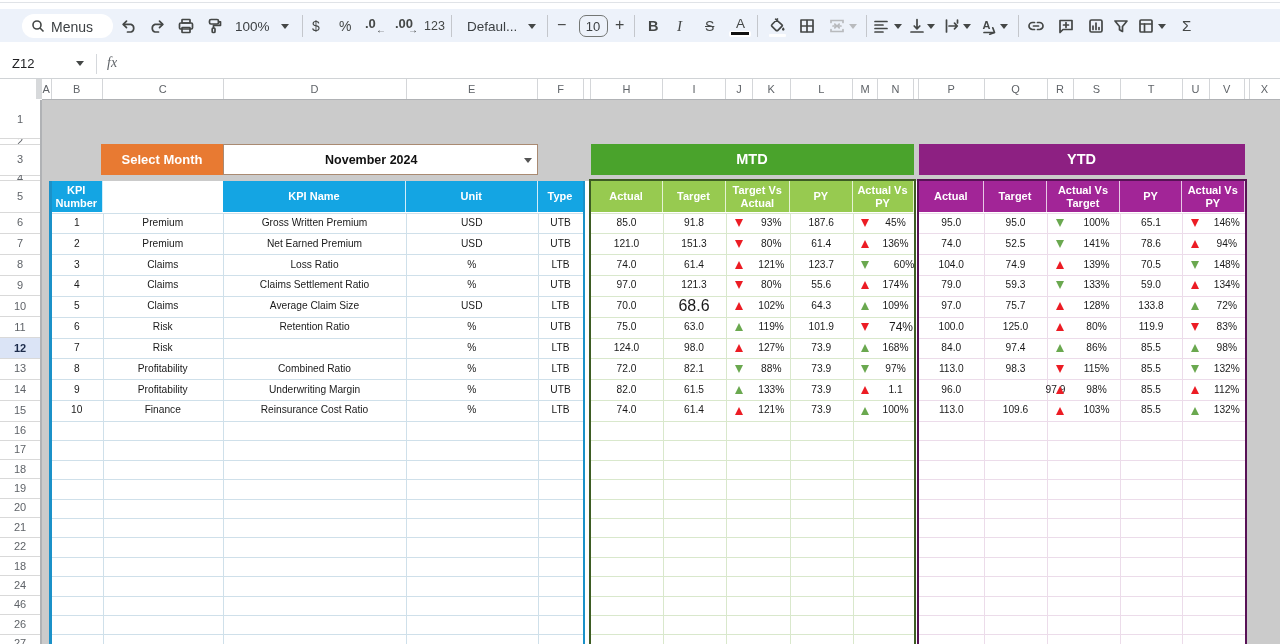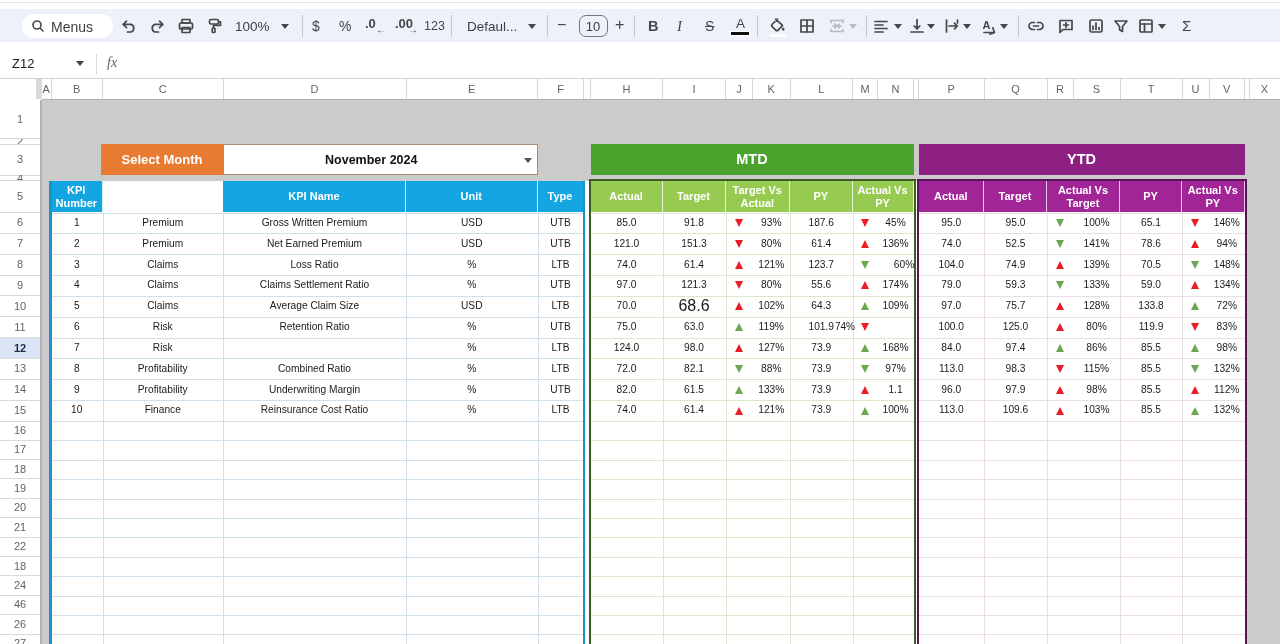--- a/index.html
+++ b/index.html
@@ -334,21 +334,21 @@
     <div style="position:absolute;left:752.5px;top:295.9px;width:37.5px;height:20.850000000000023px;display:flex;align-items:center;justify-content:center;font-size:10.2px;font-weight:normal;color:#1a1a1a;line-height:12.2px;text-align:center;">102%</div>
     <div style="position:absolute;left:790px;top:295.9px;width:62.5px;height:20.850000000000023px;display:flex;align-items:center;justify-content:center;font-size:10.2px;font-weight:normal;color:#1a1a1a;line-height:12.2px;text-align:center;">64.3</div>
     <div style="position:absolute;left:860.5px;top:302.325px;width:0;height:0;border-left:4.5px solid transparent;border-right:4.5px solid transparent;border-bottom:8px solid #6aa84f;"></div>
     <div style="position:absolute;left:877.5px;top:295.9px;width:36.0px;height:20.850000000000023px;display:flex;align-items:center;justify-content:center;font-size:10.2px;font-weight:normal;color:#1a1a1a;line-height:12.2px;text-align:center;">109%</div>
     <div style="position:absolute;left:590.5px;top:316.75px;width:72.0px;height:20.850000000000023px;display:flex;align-items:center;justify-content:center;font-size:10.2px;font-weight:normal;color:#1a1a1a;line-height:12.2px;text-align:center;">75.0</div>
     <div style="position:absolute;left:662.5px;top:316.75px;width:63.0px;height:20.850000000000023px;display:flex;align-items:center;justify-content:center;font-size:10.2px;font-weight:normal;color:#1a1a1a;line-height:12.2px;text-align:center;">63.0</div>
     <div style="position:absolute;left:734.5px;top:323.175px;width:0;height:0;border-left:4.5px solid transparent;border-right:4.5px solid transparent;border-bottom:8px solid #6aa84f;"></div>
     <div style="position:absolute;left:752.5px;top:316.75px;width:37.5px;height:20.850000000000023px;display:flex;align-items:center;justify-content:center;font-size:10.2px;font-weight:normal;color:#1a1a1a;line-height:12.2px;text-align:center;">119%</div>
     <div style="position:absolute;left:790px;top:316.75px;width:62.5px;height:20.850000000000023px;display:flex;align-items:center;justify-content:center;font-size:10.2px;font-weight:normal;color:#1a1a1a;line-height:12.2px;text-align:center;">101.9</div>
     <div style="position:absolute;left:860.5px;top:323.175px;width:0;height:0;border-left:4.5px solid transparent;border-right:4.5px solid transparent;border-top:8px solid #ec1c24;"></div>
-    <div style="position:absolute;left:827px;top:316.75px;width:36.0px;height:20.850000000000023px;display:flex;align-items:center;justify-content:center;font-size:10px;font-weight:normal;color:#1a1a1a;line-height:12.2px;text-align:center;">74%</div>
+    <div style="position:absolute;left:883px;top:316.75px;width:36.0px;height:20.850000000000023px;display:flex;align-items:center;justify-content:center;font-size:12px;font-weight:normal;color:#1a1a1a;line-height:12.2px;text-align:center;">74%</div>
     <div style="position:absolute;left:590.5px;top:337.6px;width:72.0px;height:20.850000000000023px;display:flex;align-items:center;justify-content:center;font-size:10.2px;font-weight:normal;color:#1a1a1a;line-height:12.2px;text-align:center;">124.0</div>
     <div style="position:absolute;left:662.5px;top:337.6px;width:63.0px;height:20.850000000000023px;display:flex;align-items:center;justify-content:center;font-size:10.2px;font-weight:normal;color:#1a1a1a;line-height:12.2px;text-align:center;">98.0</div>
     <div style="position:absolute;left:734.5px;top:344.02500000000003px;width:0;height:0;border-left:4.5px solid transparent;border-right:4.5px solid transparent;border-bottom:8px solid #ec1c24;"></div>
     <div style="position:absolute;left:752.5px;top:337.6px;width:37.5px;height:20.850000000000023px;display:flex;align-items:center;justify-content:center;font-size:10.2px;font-weight:normal;color:#1a1a1a;line-height:12.2px;text-align:center;">127%</div>
     <div style="position:absolute;left:790px;top:337.6px;width:62.5px;height:20.850000000000023px;display:flex;align-items:center;justify-content:center;font-size:10.2px;font-weight:normal;color:#1a1a1a;line-height:12.2px;text-align:center;">73.9</div>
     <div style="position:absolute;left:860.5px;top:344.02500000000003px;width:0;height:0;border-left:4.5px solid transparent;border-right:4.5px solid transparent;border-bottom:8px solid #6aa84f;"></div>
     <div style="position:absolute;left:877.5px;top:337.6px;width:36.0px;height:20.850000000000023px;display:flex;align-items:center;justify-content:center;font-size:10.2px;font-weight:normal;color:#1a1a1a;line-height:12.2px;text-align:center;">168%</div>
     <div style="position:absolute;left:590.5px;top:358.45000000000005px;width:72.0px;height:20.849999999999966px;display:flex;align-items:center;justify-content:center;font-size:10.2px;font-weight:normal;color:#1a1a1a;line-height:12.2px;text-align:center;">72.0</div>
     <div style="position:absolute;left:662.5px;top:358.45000000000005px;width:63.0px;height:20.849999999999966px;display:flex;align-items:center;justify-content:center;font-size:10.2px;font-weight:normal;color:#1a1a1a;line-height:12.2px;text-align:center;">82.1</div>
     <div style="position:absolute;left:734.5px;top:364.875px;width:0;height:0;border-left:4.5px solid transparent;border-right:4.5px solid transparent;border-top:8px solid #6aa84f;"></div>
@@ -455,21 +455,21 @@
     <div style="position:absolute;left:1191.0px;top:344.02500000000003px;width:0;height:0;border-left:4.5px solid transparent;border-right:4.5px solid transparent;border-bottom:8px solid #6aa84f;"></div>
     <div style="position:absolute;left:1209px;top:337.6px;width:35.5px;height:20.850000000000023px;display:flex;align-items:center;justify-content:center;font-size:10.2px;font-weight:normal;color:#1a1a1a;line-height:12.2px;text-align:center;">98%</div>
     <div style="position:absolute;left:918.5px;top:358.45000000000005px;width:65.5px;height:20.849999999999966px;display:flex;align-items:center;justify-content:center;font-size:10.2px;font-weight:normal;color:#1a1a1a;line-height:12.2px;text-align:center;">113.0</div>
     <div style="position:absolute;left:984px;top:358.45000000000005px;width:63px;height:20.849999999999966px;display:flex;align-items:center;justify-content:center;font-size:10.2px;font-weight:normal;color:#1a1a1a;line-height:12.2px;text-align:center;">98.3</div>
     <div style="position:absolute;left:1055.5px;top:364.875px;width:0;height:0;border-left:4.5px solid transparent;border-right:4.5px solid transparent;border-top:8px solid #ec1c24;"></div>
     <div style="position:absolute;left:1073px;top:358.45000000000005px;width:47px;height:20.849999999999966px;display:flex;align-items:center;justify-content:center;font-size:10.2px;font-weight:normal;color:#1a1a1a;line-height:12.2px;text-align:center;">115%</div>
     <div style="position:absolute;left:1120px;top:358.45000000000005px;width:62px;height:20.849999999999966px;display:flex;align-items:center;justify-content:center;font-size:10.2px;font-weight:normal;color:#1a1a1a;line-height:12.2px;text-align:center;">85.5</div>
     <div style="position:absolute;left:1191.0px;top:364.875px;width:0;height:0;border-left:4.5px solid transparent;border-right:4.5px solid transparent;border-top:8px solid #6aa84f;"></div>
     <div style="position:absolute;left:1209px;top:358.45000000000005px;width:35.5px;height:20.849999999999966px;display:flex;align-items:center;justify-content:center;font-size:10.2px;font-weight:normal;color:#1a1a1a;line-height:12.2px;text-align:center;">132%</div>
     <div style="position:absolute;left:918.5px;top:379.3px;width:65.5px;height:20.849999999999966px;display:flex;align-items:center;justify-content:center;font-size:10.2px;font-weight:normal;color:#1a1a1a;line-height:12.2px;text-align:center;">96.0</div>
-    <div style="position:absolute;left:984px;top:379.3px;width:63px;height:20.849999999999966px;display:flex;align-items:center;justify-content:center;font-size:10.2px;font-weight:normal;color:#1a1a1a;line-height:12.2px;text-align:center;">97.9</div>
+    <div style="position:absolute;left:984px;top:379.3px;width:63px;height:20.849999999999966px;display:flex;align-items:center;justify-content:center;font-size:10.2px;font-weight:normal;color:#1a1a1a;line-height:12.2px;text-align:center;padding-left:40px;">97.9</div>
     <div style="position:absolute;left:1055.5px;top:385.725px;width:0;height:0;border-left:4.5px solid transparent;border-right:4.5px solid transparent;border-bottom:8px solid #ec1c24;"></div>
     <div style="position:absolute;left:1073px;top:379.3px;width:47px;height:20.849999999999966px;display:flex;align-items:center;justify-content:center;font-size:10.2px;font-weight:normal;color:#1a1a1a;line-height:12.2px;text-align:center;">98%</div>
     <div style="position:absolute;left:1120px;top:379.3px;width:62px;height:20.849999999999966px;display:flex;align-items:center;justify-content:center;font-size:10.2px;font-weight:normal;color:#1a1a1a;line-height:12.2px;text-align:center;">85.5</div>
     <div style="position:absolute;left:1191.0px;top:385.725px;width:0;height:0;border-left:4.5px solid transparent;border-right:4.5px solid transparent;border-bottom:8px solid #ec1c24;"></div>
     <div style="position:absolute;left:1209px;top:379.3px;width:35.5px;height:20.849999999999966px;display:flex;align-items:center;justify-content:center;font-size:10.2px;font-weight:normal;color:#1a1a1a;line-height:12.2px;text-align:center;">112%</div>
     <div style="position:absolute;left:918.5px;top:400.15px;width:65.5px;height:20.850000000000023px;display:flex;align-items:center;justify-content:center;font-size:10.2px;font-weight:normal;color:#1a1a1a;line-height:12.2px;text-align:center;">113.0</div>
     <div style="position:absolute;left:984px;top:400.15px;width:63px;height:20.850000000000023px;display:flex;align-items:center;justify-content:center;font-size:10.2px;font-weight:normal;color:#1a1a1a;line-height:12.2px;text-align:center;">109.6</div>
     <div style="position:absolute;left:1055.5px;top:406.575px;width:0;height:0;border-left:4.5px solid transparent;border-right:4.5px solid transparent;border-bottom:8px solid #ec1c24;"></div>
     <div style="position:absolute;left:1073px;top:400.15px;width:47px;height:20.850000000000023px;display:flex;align-items:center;justify-content:center;font-size:10.2px;font-weight:normal;color:#1a1a1a;line-height:12.2px;text-align:center;">103%</div>
     <div style="position:absolute;left:1120px;top:400.15px;width:62px;height:20.850000000000023px;display:flex;align-items:center;justify-content:center;font-size:10.2px;font-weight:normal;color:#1a1a1a;line-height:12.2px;text-align:center;">85.5</div>

